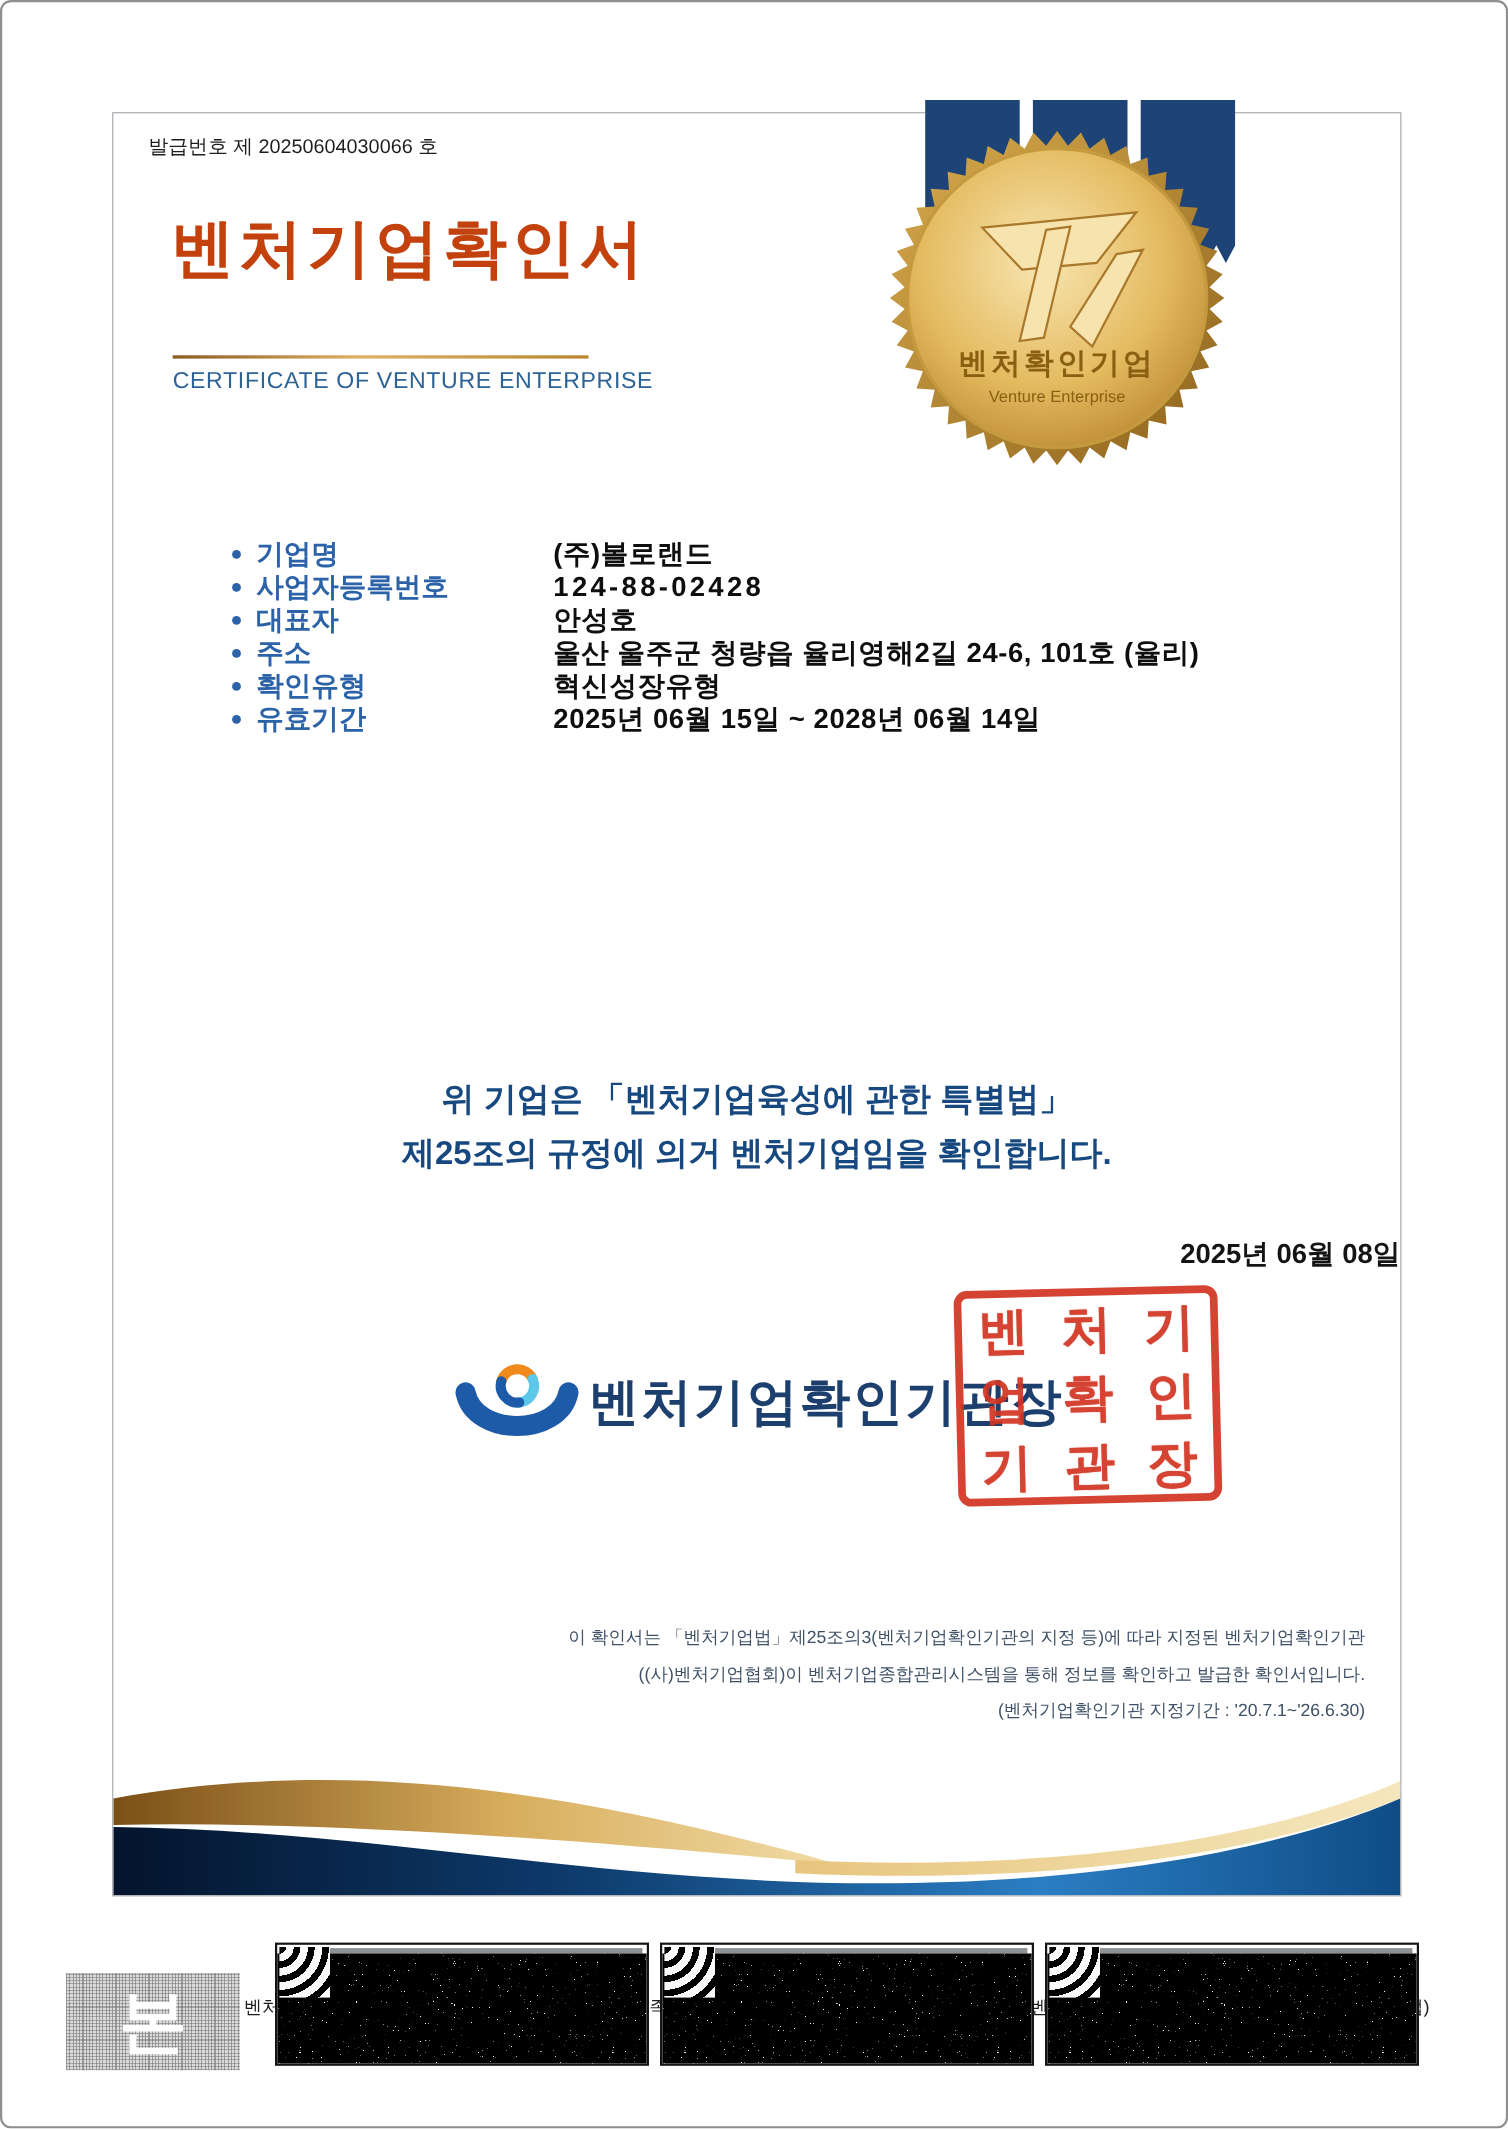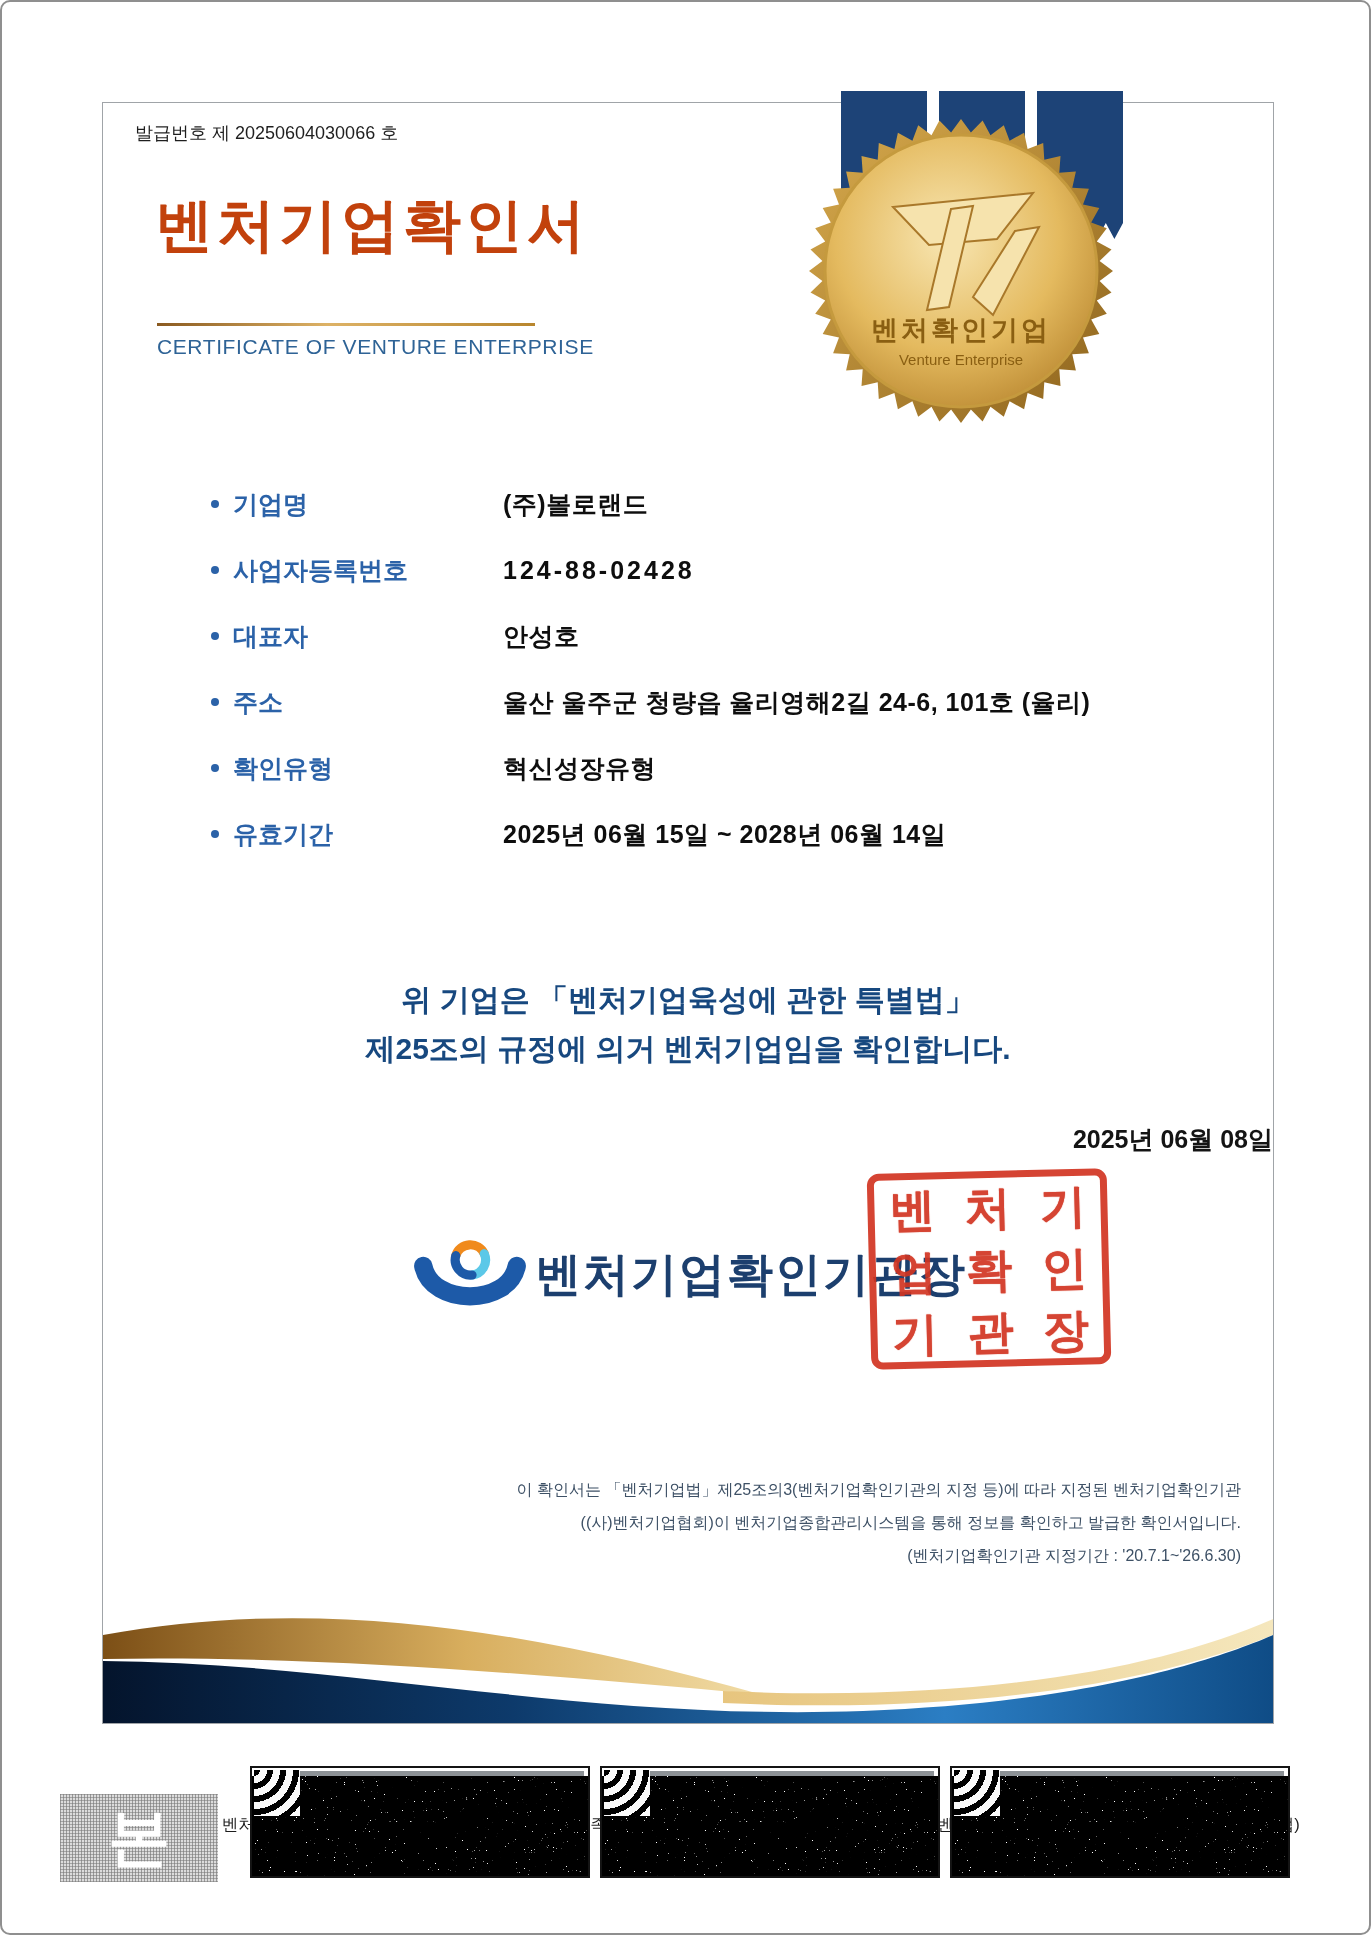--- a/index.html
+++ b/index.html
@@ -10,21 +10,21 @@
         border:1px solid #a0a4a8;box-sizing:border-box;}
   .issue-number{position:absolute;left:32px;top:18px;font-size:18px;color:#1e1e1e;}
   .title{position:absolute;left:52px;top:84px;font-size:58px;font-weight:800;color:#c2410c;letter-spacing:4px;}
   .gold-line{position:absolute;left:54px;top:220px;width:378px;height:3px;
         background:linear-gradient(90deg,#8a5a20,#ddb266 45%,#b8862e);}
   .subtitle{position:absolute;left:54px;top:232px;font-size:21px;color:#2e6396;letter-spacing:.6px;}
 
   .ribbon{position:absolute;left:738px;top:-12px;width:282px;height:164px;z-index:2;}
   .medal{position:absolute;left:698px;top:8px;width:320px;height:320px;z-index:3;}
 
-  .fields{position:absolute;left:130px;top:386px;display:flex;flex-direction:column;gap:36px;z-index:4;}
+  .fields{position:absolute;left:130px;top:386px;display:flex;flex-direction:column;z-index:4;}
   .field-row{display:flex;font-size:25px;line-height:30px;}
   .field-label{width:270px;color:#2b62a8;font-weight:700;position:relative;}
   .field-label::before{content:"";position:absolute;left:-22px;top:11px;width:8px;height:8px;border-radius:50%;background:#2b62a8;}
   .field-value{color:#0e0e0e;font-weight:600;letter-spacing:.5px;}
   .num{letter-spacing:3px;}
 
   .statement{position:absolute;left:0;top:872px;width:100%;text-align:center;
         font-size:30px;font-weight:700;color:#17487f;line-height:49px;}
   .issue-date{position:absolute;left:0;top:1020px;width:100%;text-align:right;
         font-size:25px;font-weight:600;color:#141414;}

